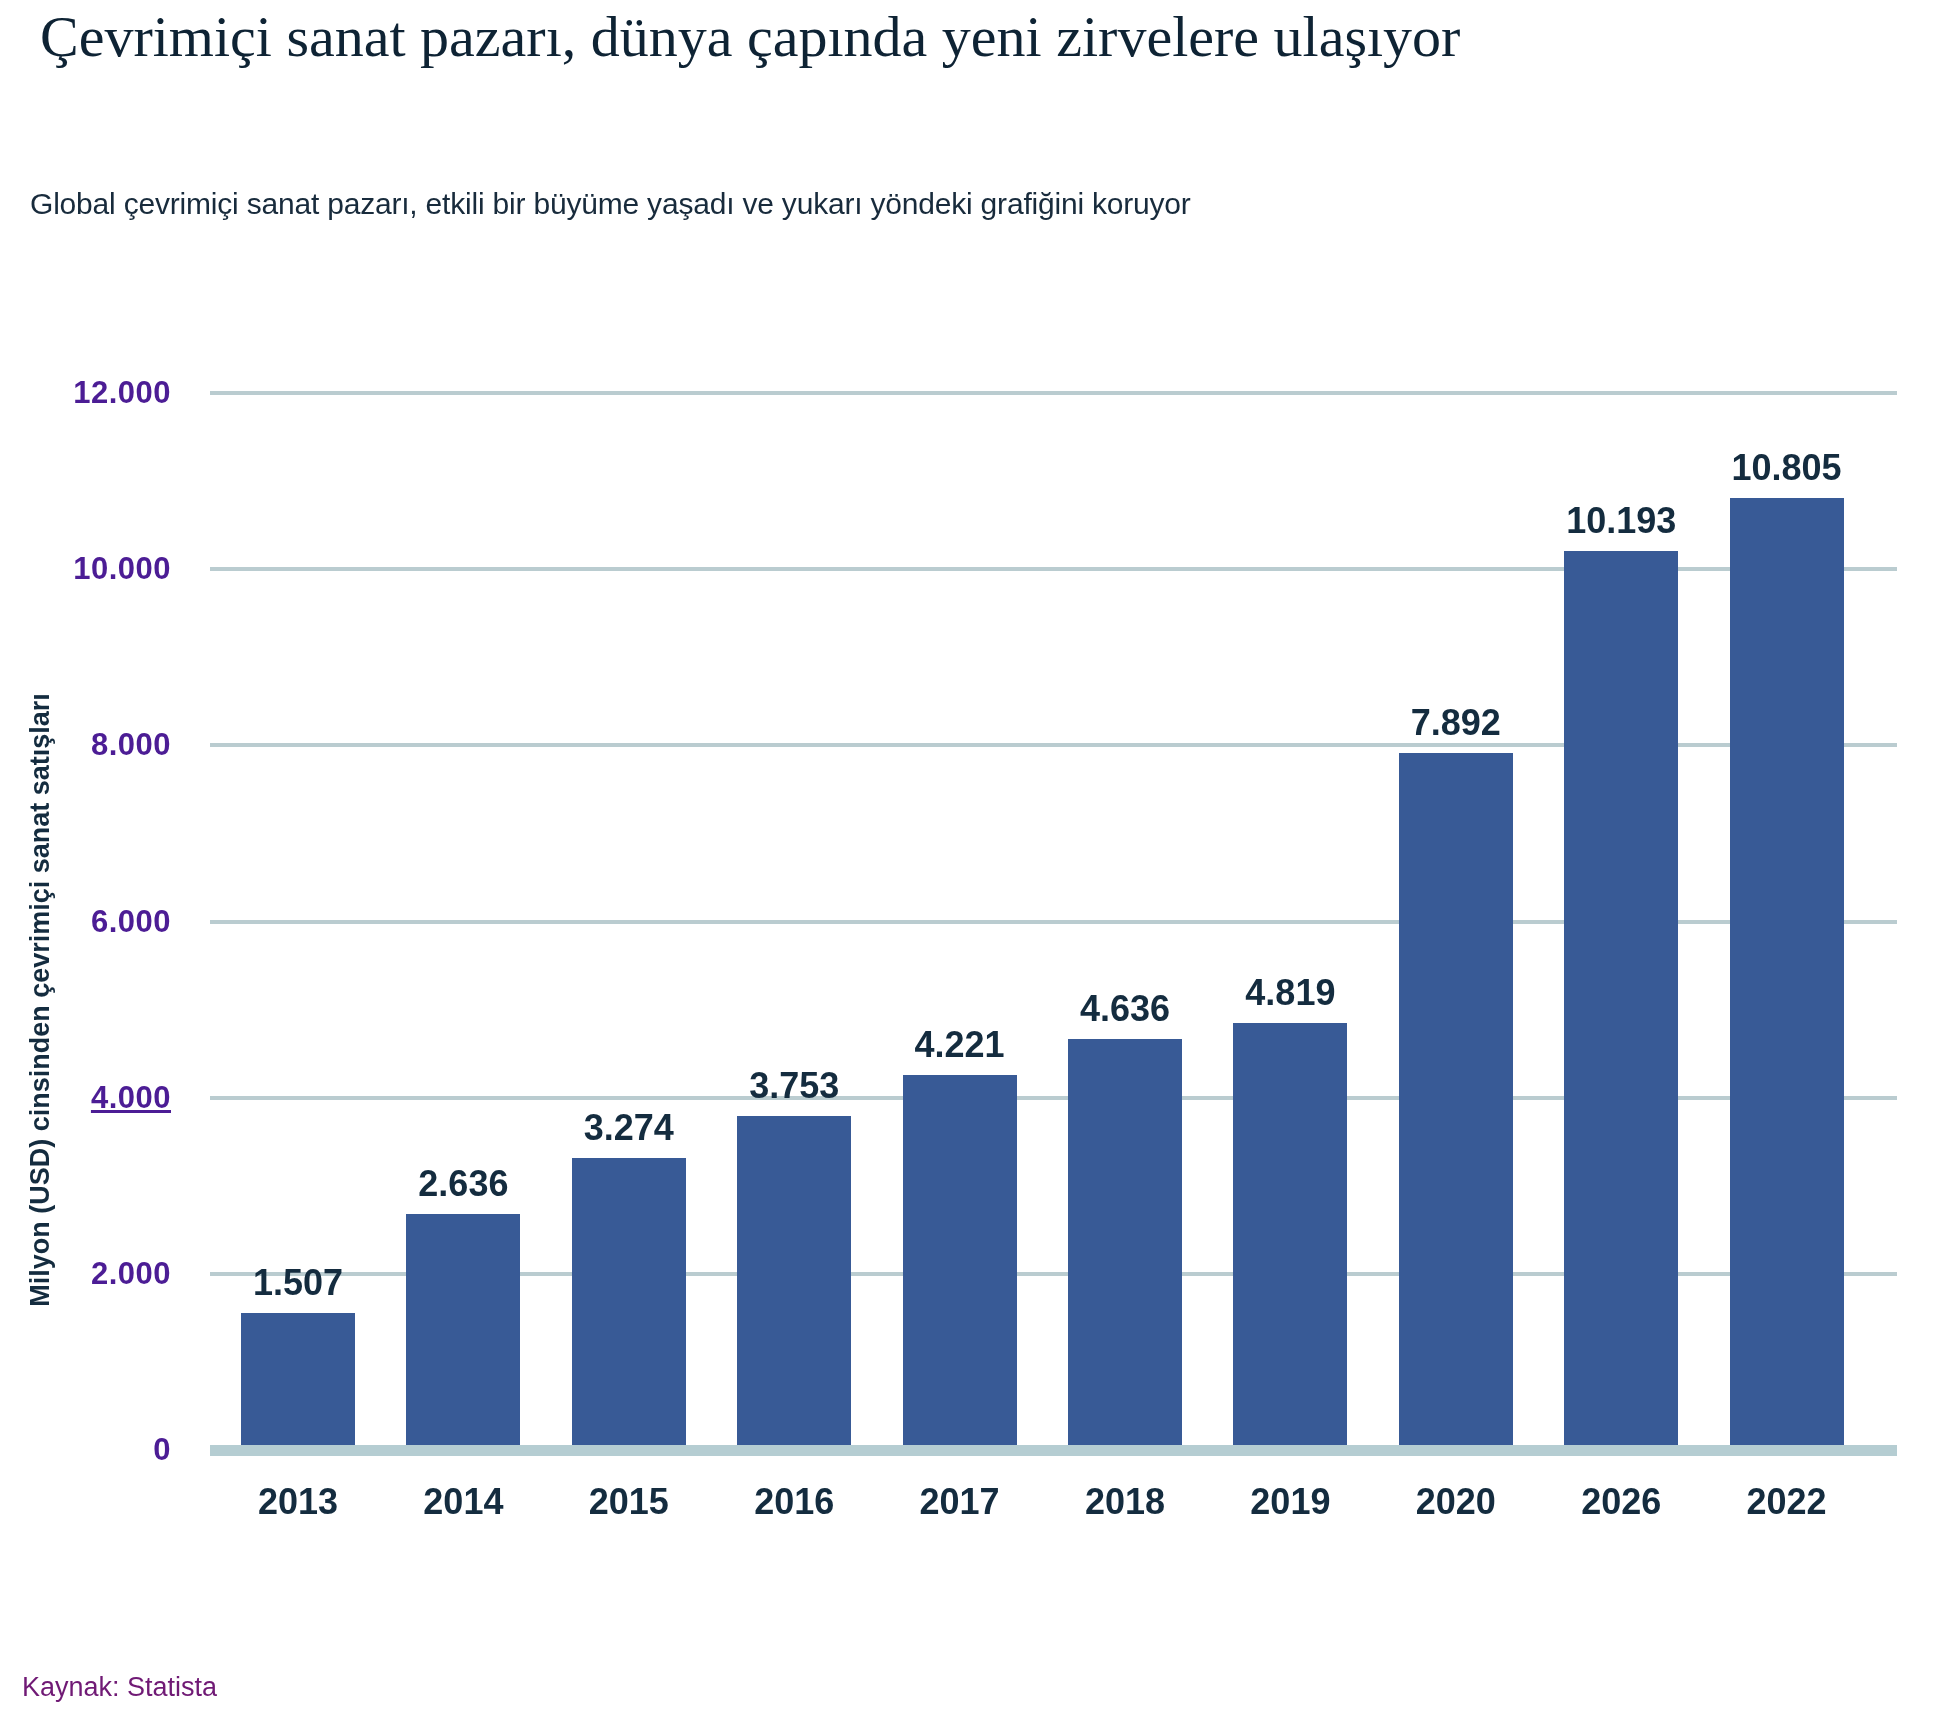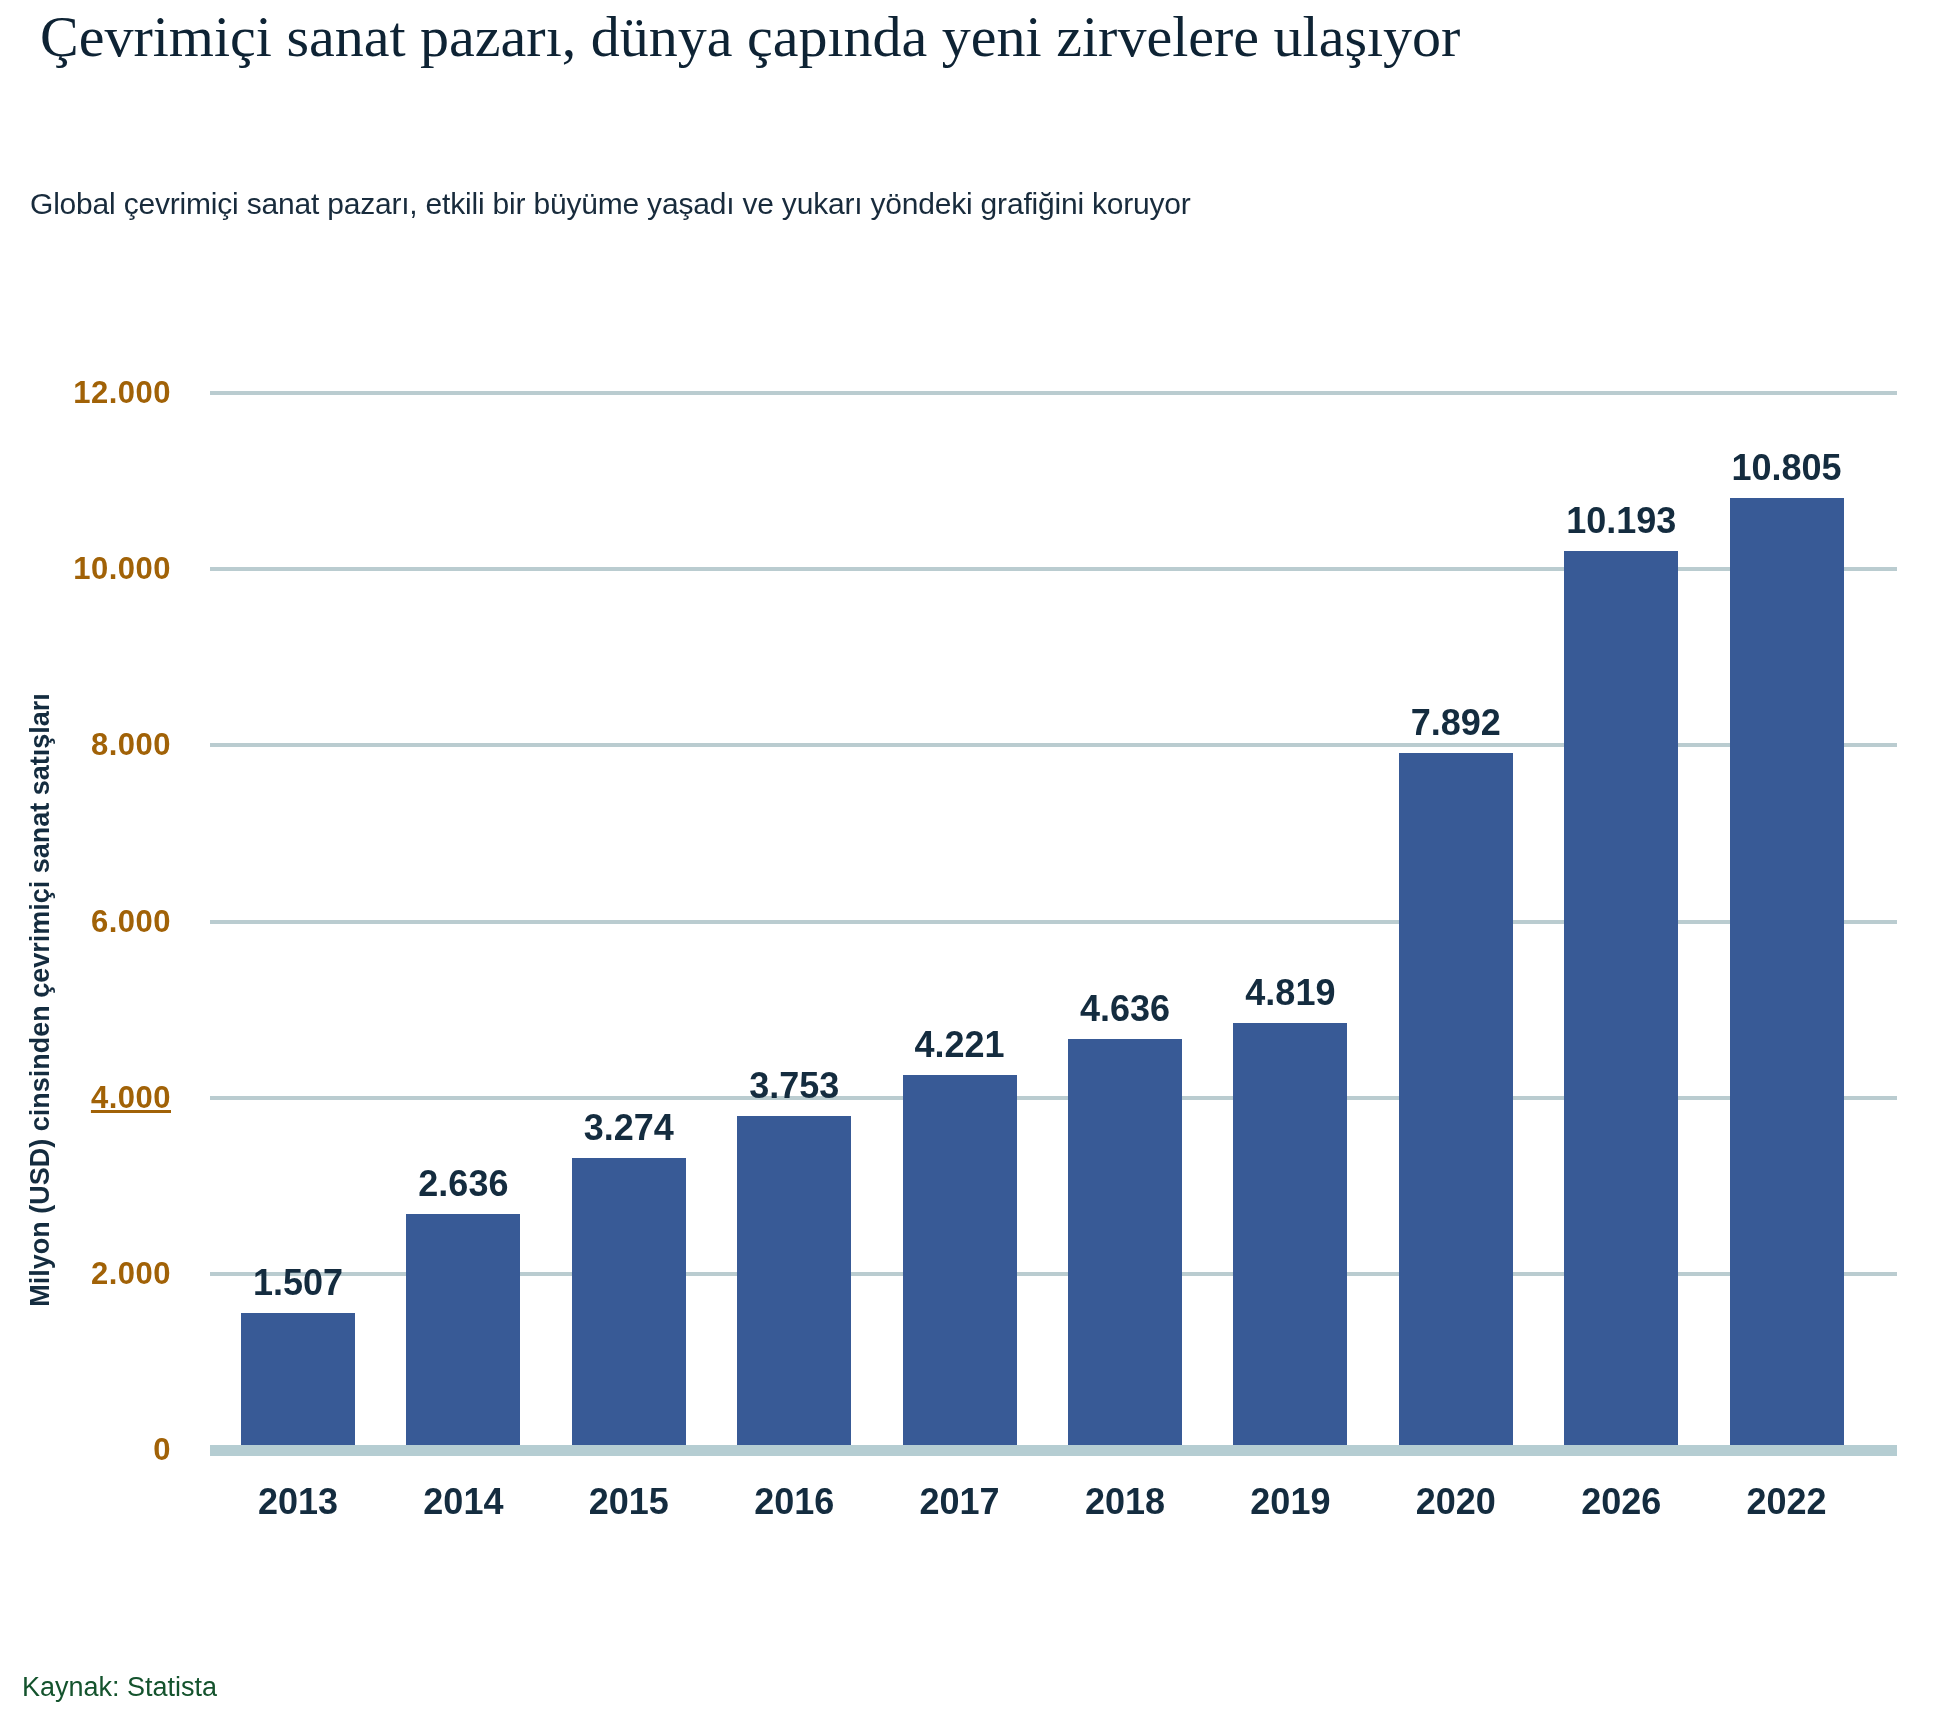--- a/index.html
+++ b/index.html
@@ -51,21 +51,21 @@
     background: #b5cdd2;
   }
   .y-tick-label {
     position: absolute;
     width: 160px;
     text-align: right;
     transform: translateY(-50%);
     font-weight: 700;
     font-size: 31px;
     line-height: 36px;
-    color: #a16207;
+    color: #4c1d95;
     letter-spacing: 0.5px;
   }
   .y-axis-title {
     position: absolute;
     left: 40px;
     top: 1000px;
     transform: translate(-50%, -50%) rotate(-90deg);
     white-space: nowrap;
     font-weight: 700;
     font-size: 27px;
@@ -94,21 +94,21 @@
     font-weight: 700;
     font-size: 36px;
     line-height: 44px;
     color: #142c3f;
   }
   .source-note {
     position: absolute;
     left: 22px;
     top: 1672px;
     font-size: 27px;
-    color: #14532d;
+    color: #701a75;
   }
 </style>
 </head>
 <body>
 
 <div class="page">
   <h1 class="chart-title">Çevrimiçi sanat pazarı, dünya çapında yeni zirvelere ulaşıyor</h1>
   <p class="chart-subtitle">Global çevrimiçi sanat pazarı, etkili bir büyüme yaşadı ve yukarı yöndeki grafiğini koruyor</p>
 
   <div class="plot" id="plot">

